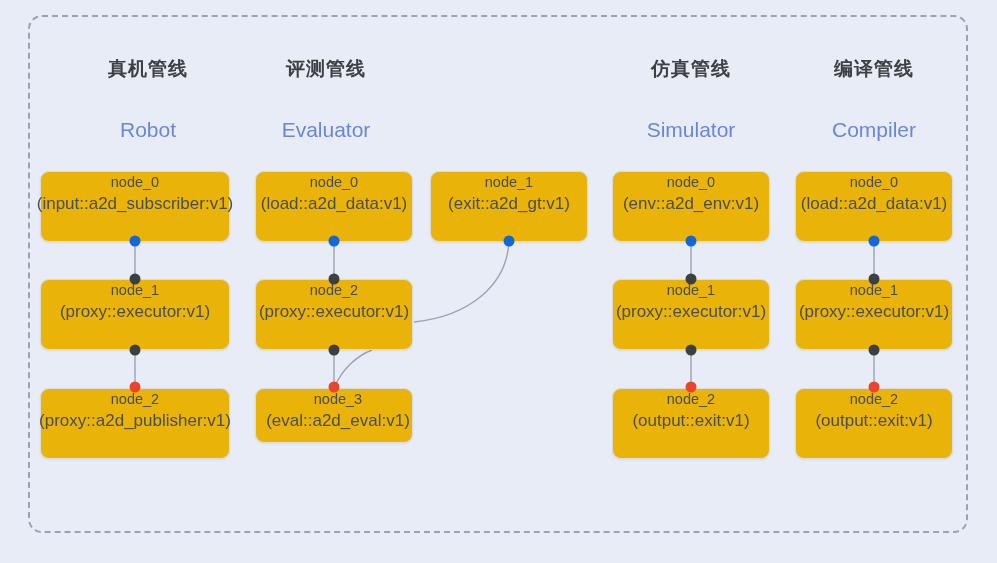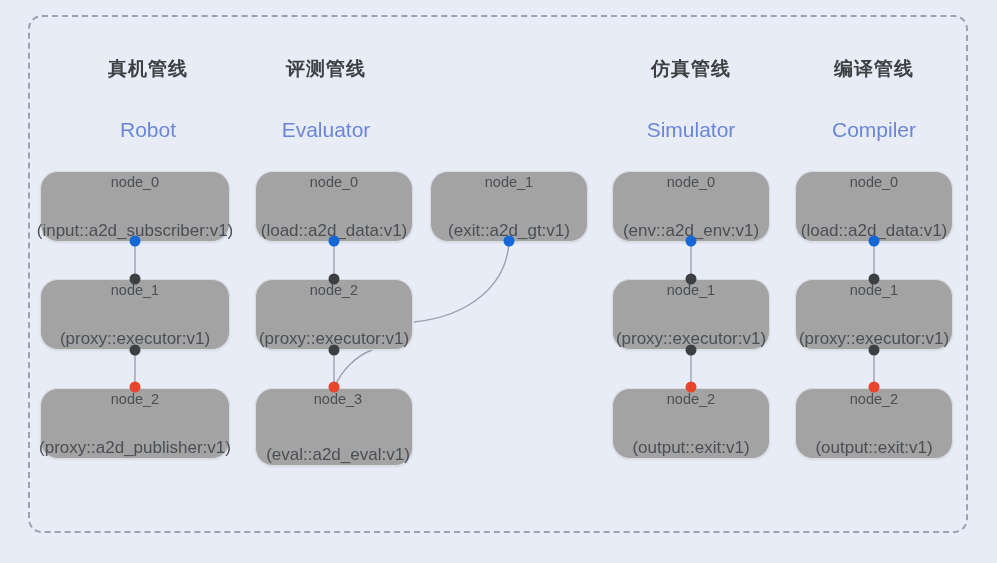--- a/index.html
+++ b/index.html
@@ -62,28 +62,28 @@
     font-weight: normal;
     color: #6b86d6;
     white-space: nowrap;
     margin-top: 33px;
     line-height: 28px;
   }
   
   .node {
     position: absolute;
     box-sizing: border-box;
-    background: #a3a3a3;
+    background: #eab308;
     border: 1px solid #dadce0;
-    border-radius: 18px;
+    border-radius: 9px;
     box-shadow: 0 1px 2px rgba(60,64,67,0.10);
     display: flex;
     flex-direction: column;
     align-items: center;
-    justify-content: space-between;
+    justify-content: flex-start;
     z-index: 3;
   }
   .node-id {
     font-size: 14.5px;
     color: #4a4f55;
     line-height: 21px;
     white-space: nowrap;
   }
   .node-type {
     font-size: 17px;
@@ -173,21 +173,21 @@
   </div>
   <div class="port blue" style="left:509px; top:241px;"></div>
 
   <div class="node" style="left:255px; top:279px; width:158px; height:71px;">
     <div class="node-id">node_2</div>
     <div class="node-type">(proxy::executor:v1)</div>
   </div>
   <div class="port dark" style="left:334px; top:279px;"></div>
   <div class="port dark" style="left:334px; top:350px;"></div>
 
-  <div class="node" style="left:255px; top:388px; width:158px; height:78px;padding-left:8px;">
+  <div class="node" style="left:255px; top:388px; width:158px; height:55px;padding-left:8px;">
     <div class="node-id">node_3</div>
     <div class="node-type">(eval::a2d_eval:v1)</div>
   </div>
   <div class="port red" style="left:334px; top:387px;"></div>
 
   <div class="column" style="left:612px; width:158px;">
     <div class="col-title">仿真管线</div>
     <div class="col-subtitle">Simulator</div>
   </div>
 

